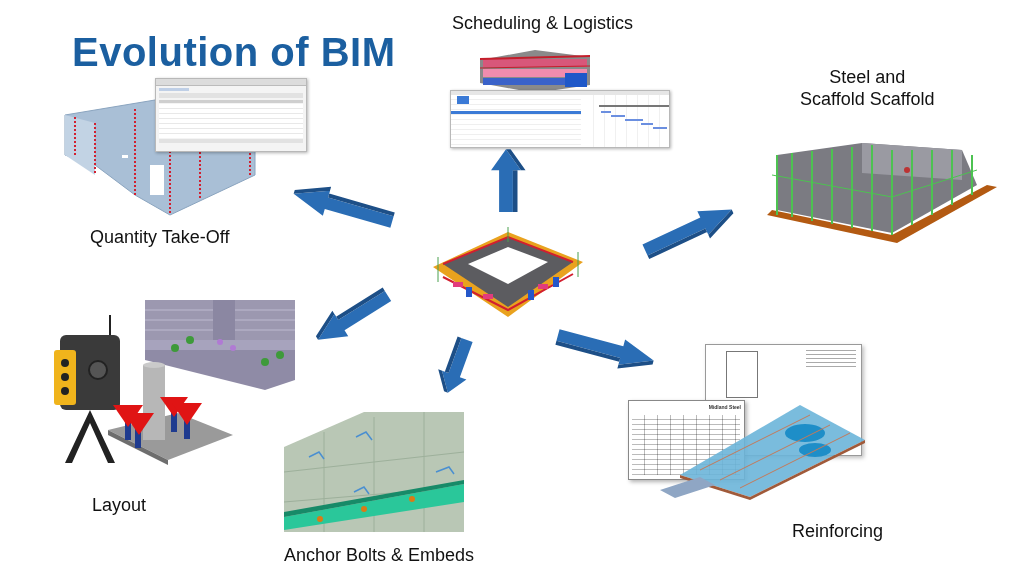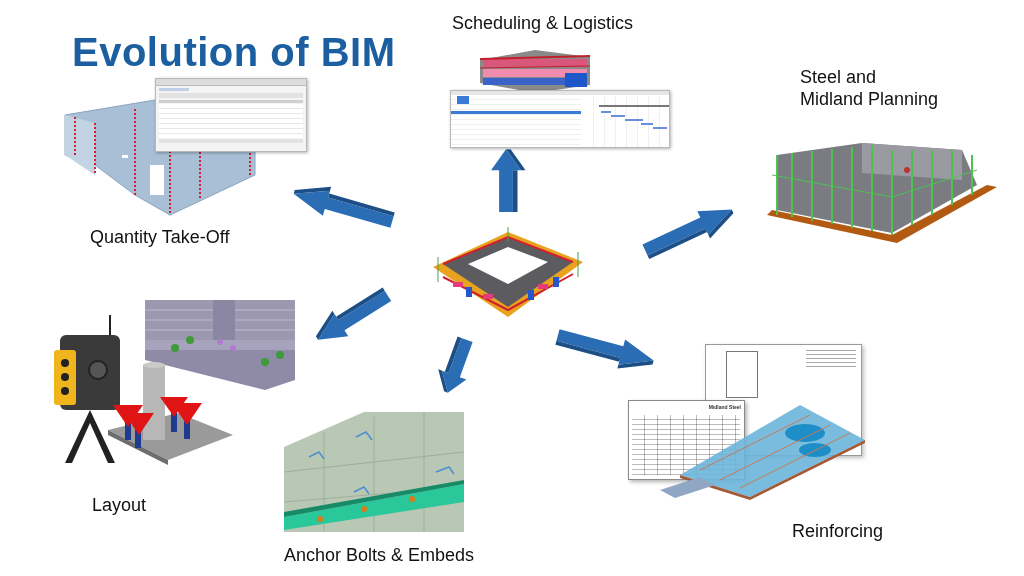--- a/index.html
+++ b/index.html
@@ -1,19 +1,19 @@
 <!DOCTYPE html>
 <html><head>
 <meta charset="utf-8">
 <style>
   html,body{margin:0;padding:0;background:#fff;}
   body{width:1024px;height:576px;position:relative;overflow:hidden;font-family:"Liberation Sans",sans-serif;}
   .abs{position:absolute;}
   .title{left:72px;top:30px;font-family:"Liberation Sans",sans-serif;font-weight:bold;font-size:40px;color:#1b5fa0;letter-spacing:0.5px;text-align:right;}
-  .label{font-size:18px;color:#111;text-align:left;line-height:22px;white-space:nowrap;}
+  .label{font-size:18px;color:#111;text-align:center;line-height:22px;white-space:nowrap;}
   svg{position:absolute;overflow:visible;}
   .panel{background:#f4f4f4;border:1px solid #b8b8b8;box-shadow:1px 1px 3px rgba(0,0,0,.3);}
 </style>
 </head>
 <body>
 
 <div class="abs title">Evolution of BIM</div>
 
 <svg style="left:60px;top:95px;" width="200" height="130">
   <polygon points="5,20 95,5 195,30 195,80 110,120 75,100 35,70 5,60" fill="#a9bfd6" stroke="#8aa4bf"></polygon>
@@ -58,21 +58,21 @@
   <div style="position:absolute;left:148px;top:14px;width:70px;height:2px;background:#777;"></div>
   <div style="position:absolute;left:150px;top:20px;width:10px;height:2px;background:#6b8fe0;"></div>
   <div style="position:absolute;left:160px;top:24px;width:14px;height:2px;background:#6b8fe0;"></div>
   <div style="position:absolute;left:174px;top:28px;width:18px;height:2px;background:#6b8fe0;"></div>
   <div style="position:absolute;left:190px;top:32px;width:12px;height:2px;background:#6b8fe0;"></div>
   <div style="position:absolute;left:202px;top:36px;width:14px;height:2px;background:#6b8fe0;"></div>
 </div>
 
 <div class="abs label" style="left:800px;top:66px;">
   <div>Steel and</div>
-  <div>Midland Planning</div>
+  <div>Scaffold Scaffold</div>
 </div>
 <svg style="left:762px;top:125px;" width="240" height="115">
   <polygon points="15,30 100,18 200,25 215,60 130,108 15,85" fill="#7b7b82"></polygon>
   <polygon points="100,18 200,25 200,55 100,48" fill="#9a9aa2"></polygon>
   <polygon points="10,85 130,110 225,60 235,62 135,118 5,90" fill="#b35a12"></polygon>
   <g stroke="#4dc251" stroke-width="2">
     <line x1="15" y1="30" x2="15" y2="90"></line>
       <line x1="30" y1="28" x2="30" y2="92"></line>
     <line x1="50" y1="26" x2="50" y2="96"></line>
       <line x1="70" y1="24" x2="70" y2="99"></line>

